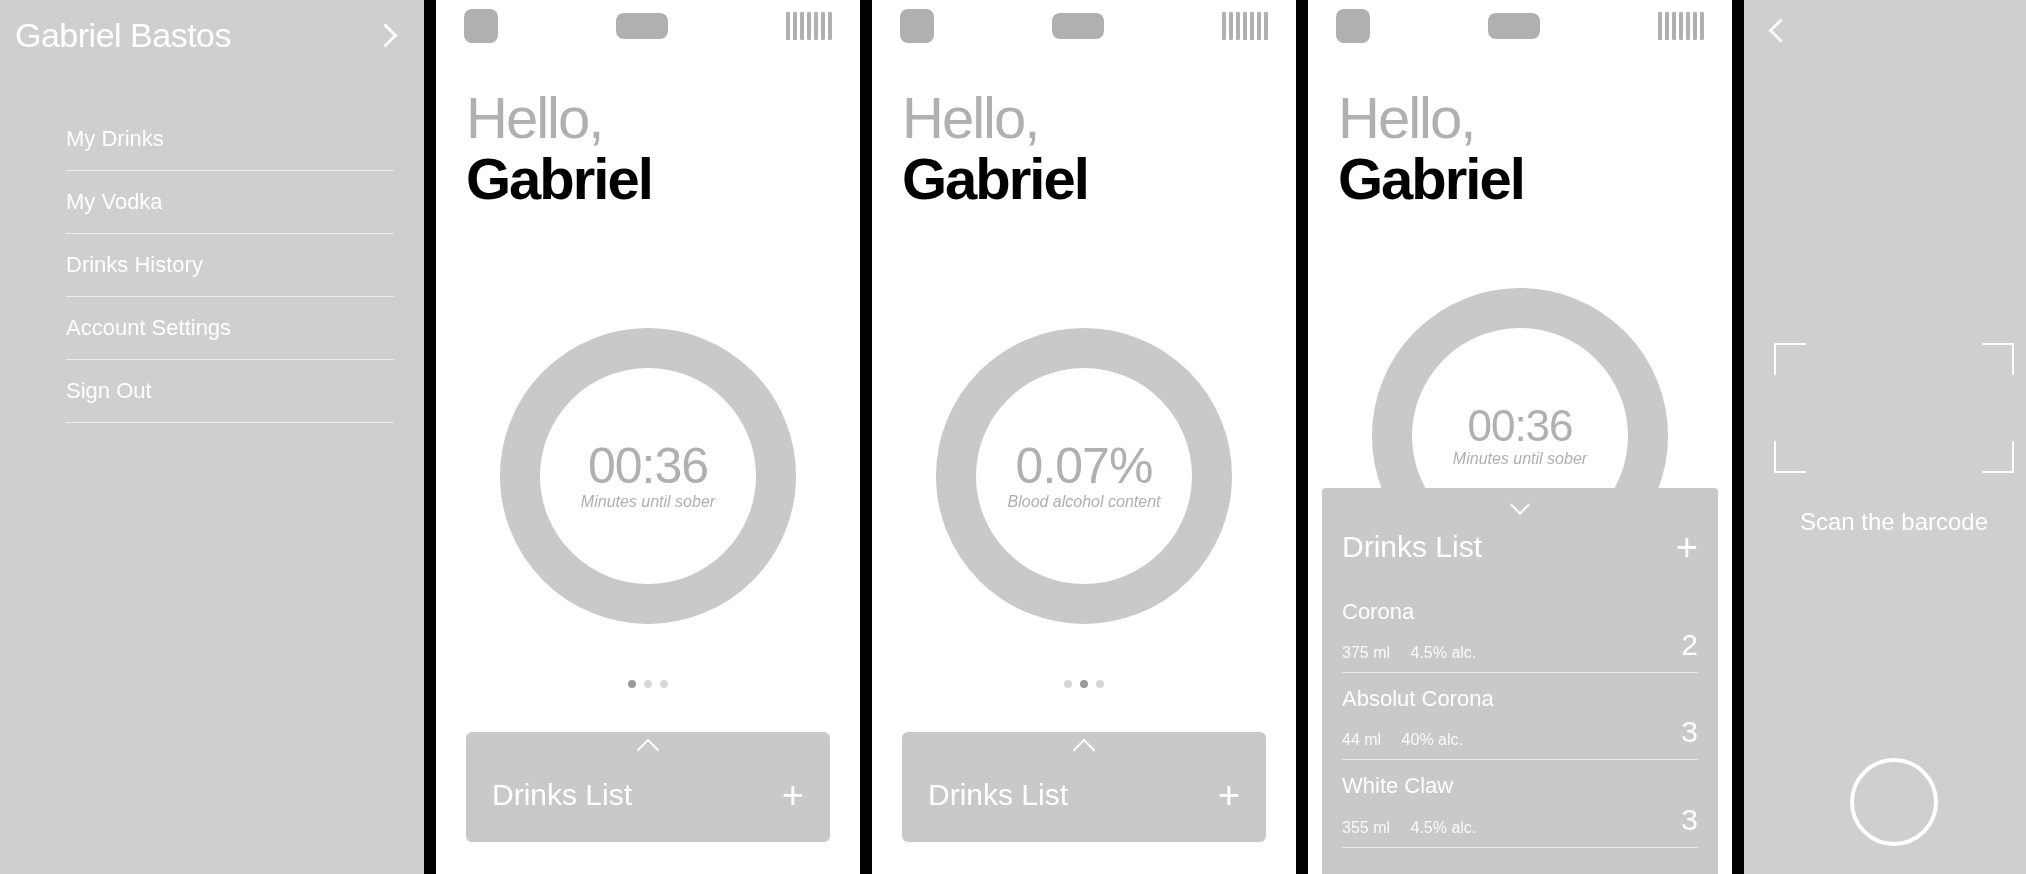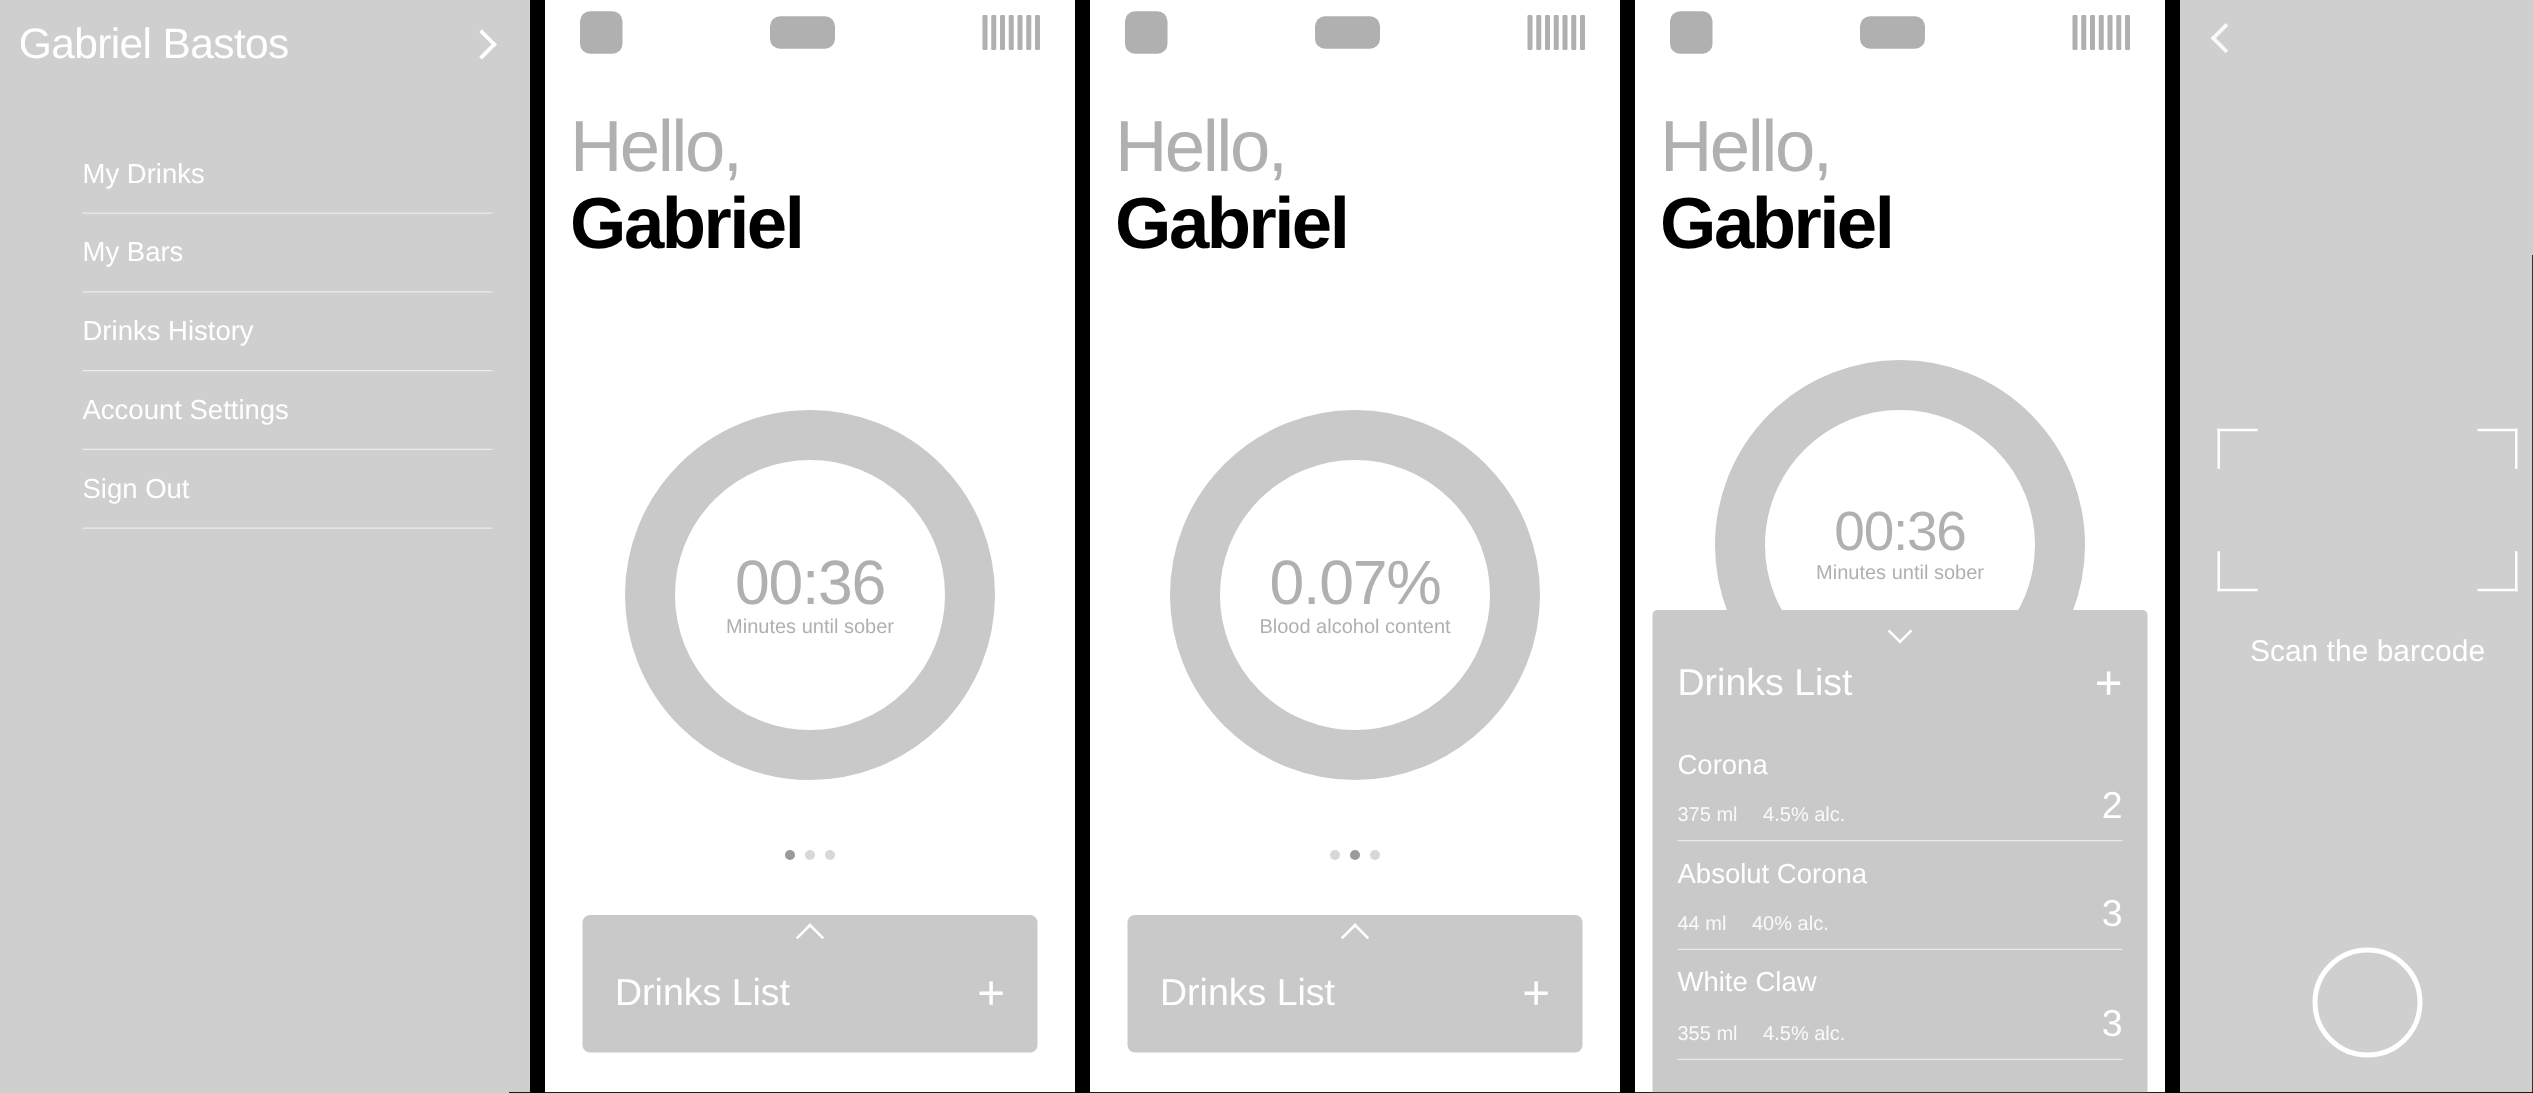--- a/index.html
+++ b/index.html
@@ -63,34 +63,34 @@
     position:absolute;left:30px;right:30px;top:130px;margin-left:36px;
   }
   .menu-item{
     font-size:22px;color:var(--menu-text);font-weight:400;
     padding:18px 0 18px 0;
     border-bottom:1px solid var(--menu-line);
   }
 
   
   .hello{
-    position:absolute;left:20px;top:110px;
+    position:absolute;left:30px;top:110px;
   }
   .hello .line1{font-size:58px;font-weight:500;color:var(--grey-text);letter-spacing:-2px;line-height:1.05;}
   .hello .line2{font-size:58px;font-weight:700;color:var(--black);letter-spacing:-2px;line-height:1.05;}
 
   .ring{
     position:absolute;left:50%;top:350px;transform:translateX(-50%);
     width:296px;height:296px;border-radius:50%;
     border:40px solid var(--ring);
     box-sizing:border-box;
     display:flex;flex-direction:column;align-items:center;justify-content:center;
   }
   .ring .big{font-size:50px;font-weight:500;color:var(--grey-text);letter-spacing:-1px;line-height:1;}
-  .ring .sub{font-size:16px;font-weight:400;color:var(--grey-text);margin-top:2px;}
+  .ring .sub{font-size:16px;font-weight:400;color:var(--grey-text);margin-top:2px;font-style:italic;}
 
   .dots{
     position:absolute;left:50%;top:702px;transform:translateX(-50%);
     display:flex;gap:8px;
   }
   .dots span{width:8px;height:8px;border-radius:50%;background:#d8d8d8;}
   .dots span.active{background:#9a9a9a;}
 
   .drinks-bar{
     position:absolute;left:30px;right:30px;top:754px;height:110px;
@@ -167,21 +167,21 @@
 <div class="stage">
   <div class="row">
 
     <div class="device grey" style="margin-left:0;">
       <div class="menu-header">
         <div class="menu-name">Gabriel Bastos</div>
         <div class="chevron-right"></div>
       </div>
       <div class="menu-list">
         <div class="menu-item">My Drinks</div>
-        <div class="menu-item">My Bars</div>
+        <div class="menu-item">My Vodka</div>
         <div class="menu-item">Drinks History</div>
         <div class="menu-item">Account Settings</div>
         <div class="menu-item">Sign Out</div>
       </div>
     </div>
 
     <div class="big-gap"></div>
 
     <div class="device">
       <div class="statusbar">

